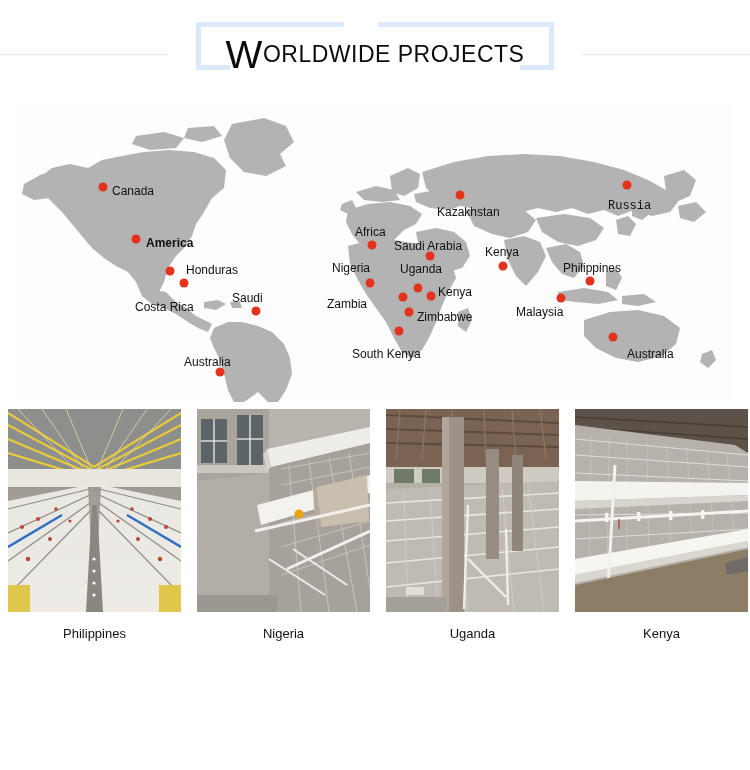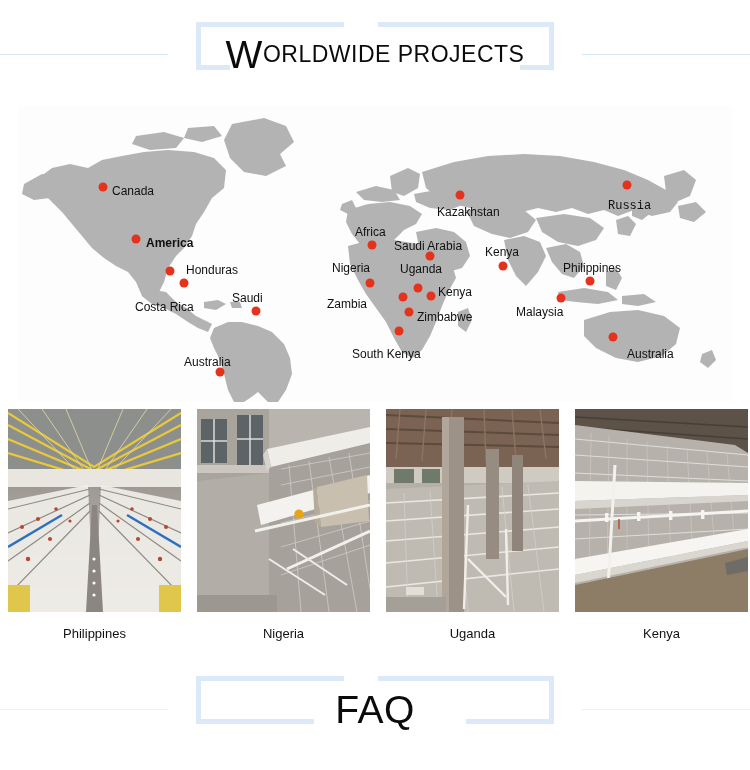--- a/index.html
+++ b/index.html
@@ -444,31 +444,14 @@
             </g>
       <path d="M0 176 L173 140 L173 203 L0 203 Z" fill="#8d7c66"></path>
       <path d="M150 154 L173 148 L173 162 L152 166 Z" fill="#6f6b66"></path>
       <rect x="0" y="150" width="26" height="53" fill="#9b9views" opacity="0"></rect>
     </svg>
         </div>
         <div class="photo-caption">Kenya</div>
       </div>
     </div>
 
-  <div class="banner" id="faq-banner">
-    <div class="rule left thin"></div>
-    <div class="rule right thin"></div>
-
-    <div class="frame">
-      <div class="seg" style="left:0;top:0;width:148px;height:5px;"></div>
-      <div class="seg" style="left:182px;top:0;width:176px;height:5px;"></div>
-      <div class="seg" style="left:0;top:0;width:5px;height:48px;"></div>
-      <div class="seg" style="right:0;top:0;width:5px;height:48px;"></div>
-      <div class="seg" style="left:0;top:43px;width:118px;height:5px;"></div>
-      <div class="seg" style="right:0;top:43px;width:88px;height:5px;"></div>
-    </div>
-
-    <div class="caption">
-      <span class="cap-big">FAQ</span>
-    </div>
-  </div>
 
 </div>
 
 </body></html>

